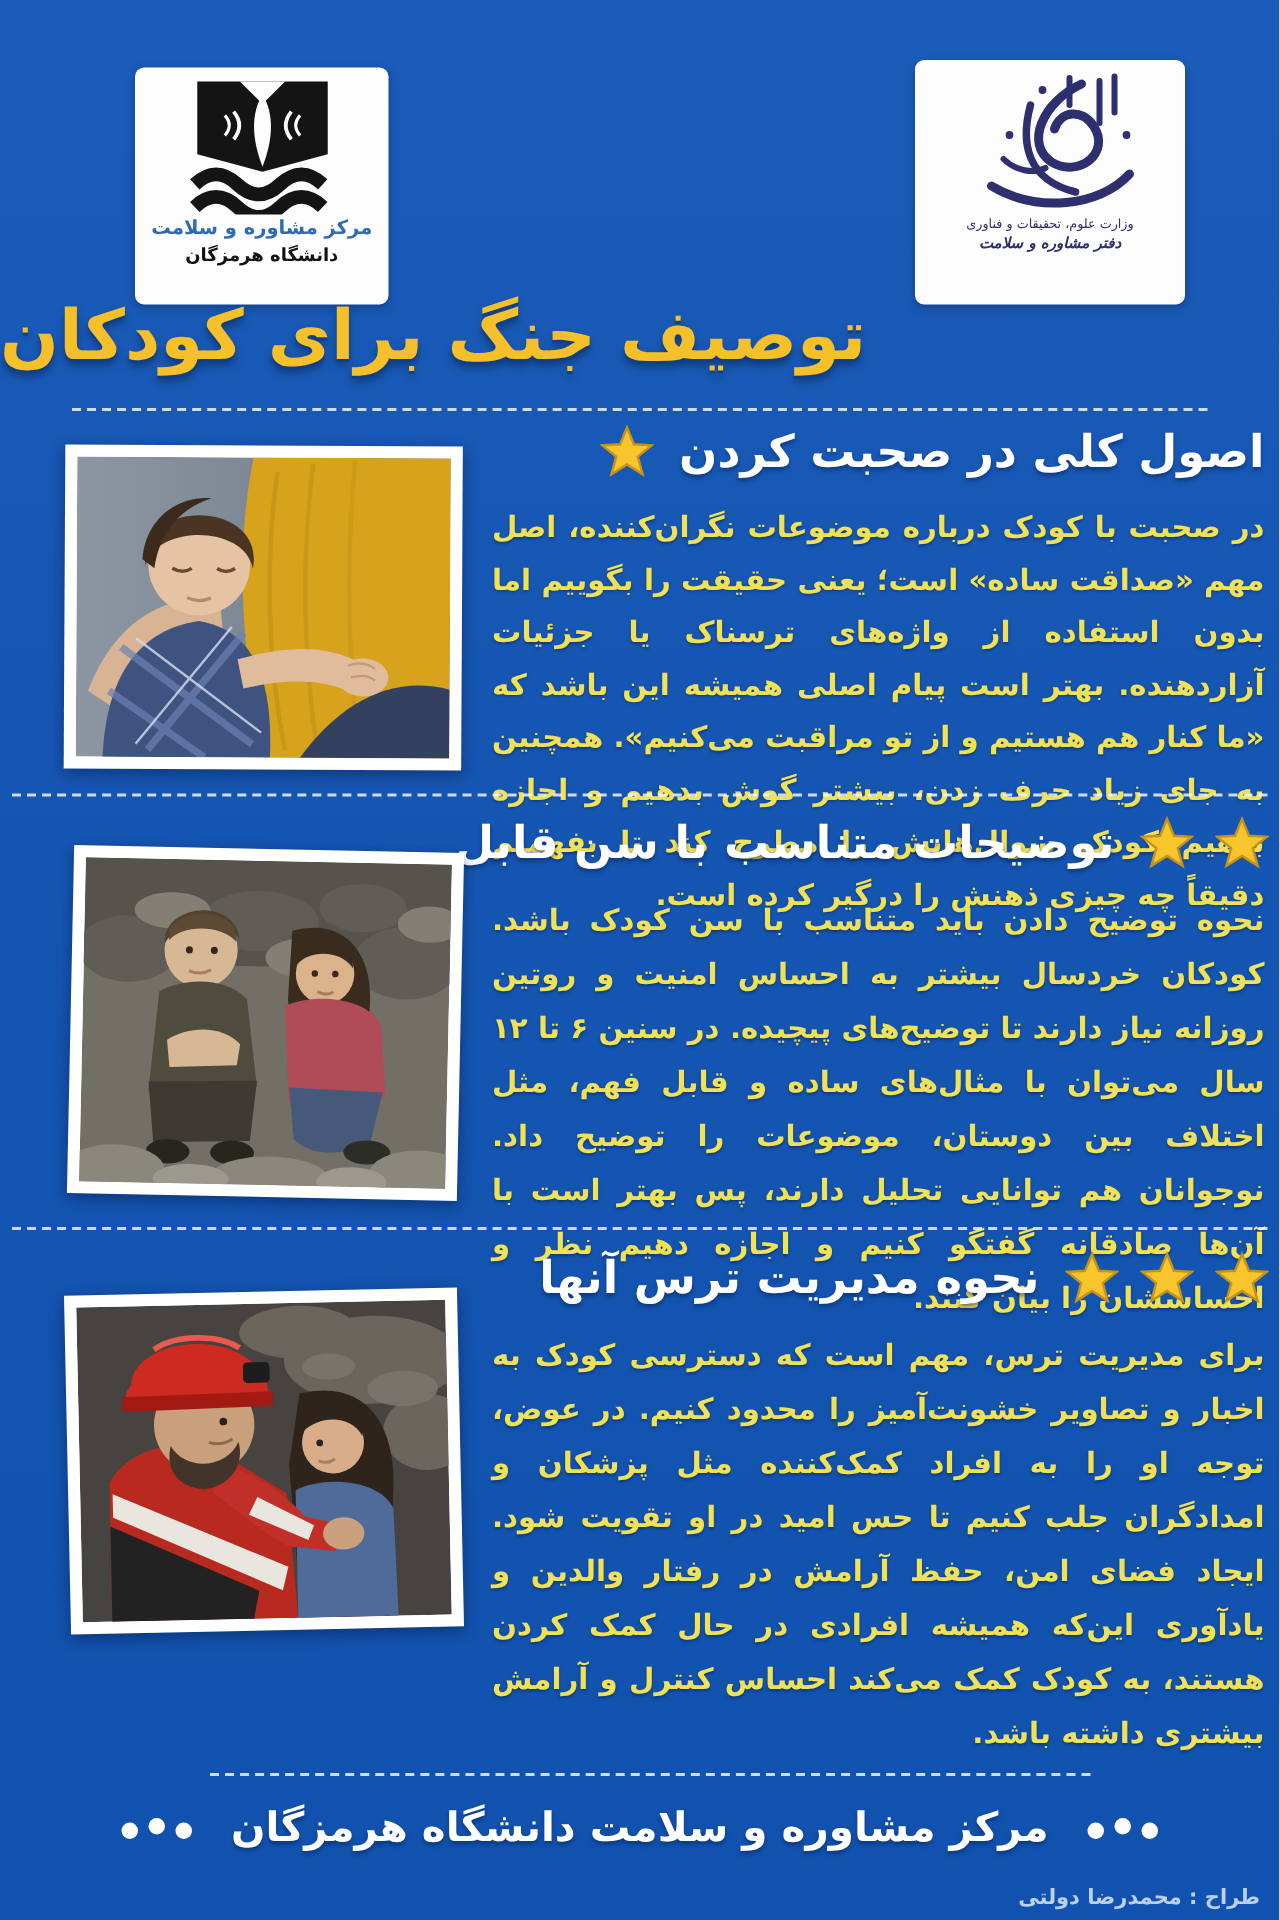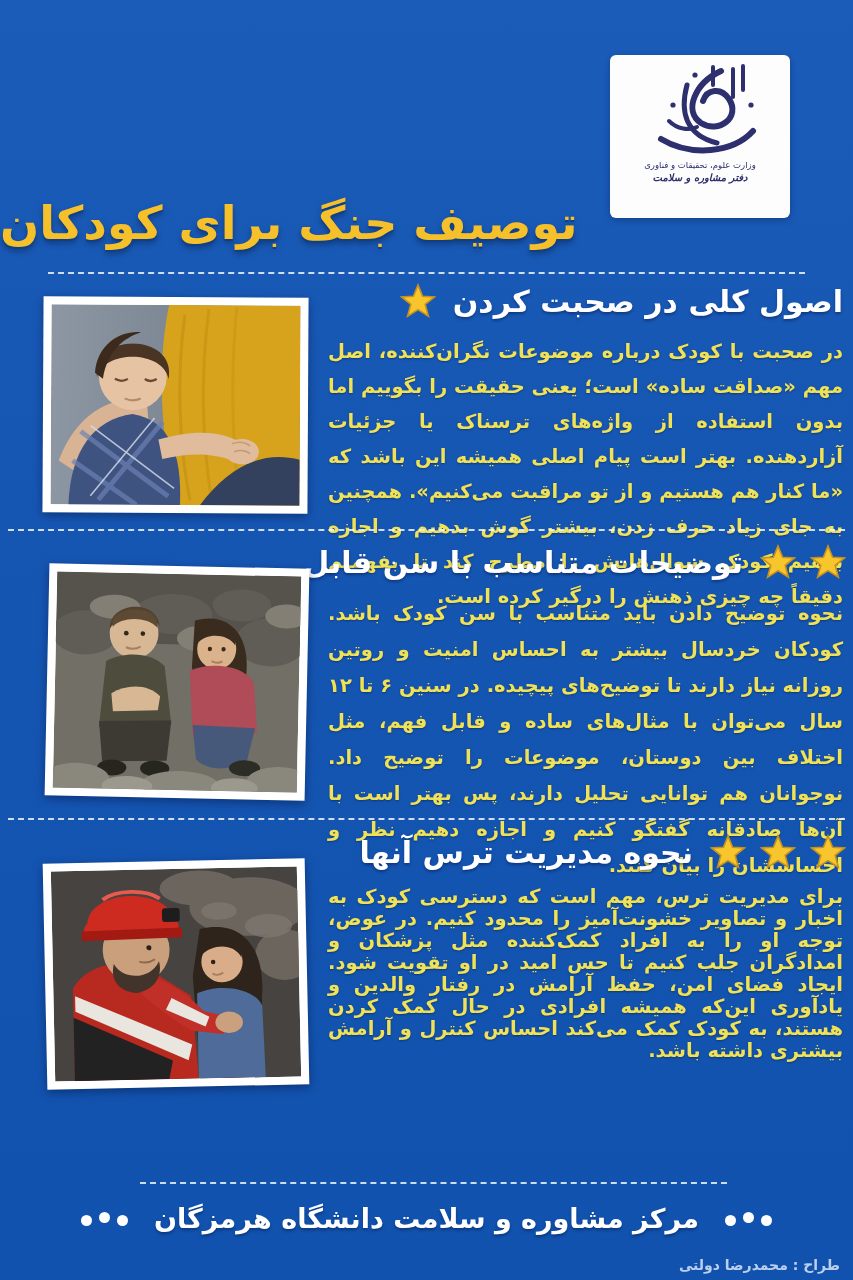--- a/index.html
+++ b/index.html
@@ -7,21 +7,21 @@
   #poster{
     position:relative; width:853px; height:1280px; overflow:hidden;
     background:linear-gradient(180deg,#1b5cb9 0%, #1656b3 40%, #1152ae 100%);
   }
   .logo-box{
     position:absolute; background:#fdfdfd; border-radius:6px;
     box-shadow:0 2px 6px rgba(0,20,60,.35);
     display:flex; flex-direction:column; align-items:center; justify-content:flex-start;
   }
   #logo-left{left:90px; top:45px; width:161px; height:148px; padding:6px 4px 4px;}
-  #logo-right{left:610px; top:55px; width:172px; height:155px; padding:4px;}
+  #logo-right{left:610px; top:40px; width:172px; height:155px; padding:4px;}
   .logo-left-line1{color:#2f6bb5; font-weight:bold; font-size:13px; direction:rtl; margin-top:2px; white-space:nowrap;}
   .logo-left-line2{color:#111; font-weight:bold; font-size:12px; direction:rtl; margin-top:3px; white-space:nowrap;}
   .logo-right-line1{color:#2d2f6e; font-size:8.5px; direction:rtl; white-space:nowrap; margin-top:1px;}
   .logo-right-line2{color:#2d2f6e; font-size:10px; font-weight:bold; font-style:italic; direction:rtl; white-space:nowrap; margin-top:2px;}
 
   #main-title{
     position:absolute; top:196px; left:0; width:100%; text-align:left;
     direction:rtl; font-size:46px; font-weight:bold; color:#f6c02a;
     text-shadow:0 2px 0 #0d3f8c, 0 4px 6px rgba(0,0,0,.35);
   }
@@ -51,21 +51,21 @@
   .photo-frame svg{display:block; width:100%; height:100%;}
 
   .body-text{
     position:absolute; right:10px; width:515px;
     direction:rtl; text-align:justify; color:#f0e257;
     font-size:19.5px; font-weight:bold; line-height:35px;
     text-shadow:0 1px 2px rgba(8,35,85,.55);
   }
   #body-1{top:334px;}
   #body-2{top:596px; line-height:36px;}
-  #body-3{top:886px; line-height:22px;}
+  #body-3{top:886px; line-height:36px;}
 
   #footer-row{
     position:absolute; top:1203px; left:0; width:100%;
     display:flex; align-items:center; justify-content:center; gap:26px;
     direction:rtl;
   }
   #footer-text{
     color:#ffffff; font-size:27px; font-weight:bold; direction:rtl;
     text-shadow:0 2px 3px rgba(5,30,80,.5); white-space:nowrap;
   }
@@ -76,20 +76,35 @@
   #designer-credit{
     position:absolute; right:13px; bottom:7px; direction:rtl;
     color:rgba(219,229,248,.85); font-size:14px; font-weight:bold; white-space:nowrap;
   }
 </style>
 </head>
 <body>
 
 <div id="poster">
 
+  <div class="logo-box" id="logo-left">
+    <svg width="120" height="92" viewBox="0 0 140 110">
+      <path d="M18,4 H122 V62 L70,76 L18,62 Z" fill="#141414"></path>
+      <path d="M52,4 L70,22 L88,4 Z" fill="#fdfdfd"></path>
+      <path d="M70,14 C61,30 61,48 70,72 C79,48 79,30 70,14 Z" fill="#fdfdfd"></path>
+      <path d="M47,28 q9,11 0,22" stroke="#fdfdfd" stroke-width="3" fill="none"></path>
+      <path d="M40,31 q7,8 0,16" stroke="#fdfdfd" stroke-width="2.5" fill="none"></path>
+      <path d="M93,28 q-9,11 0,22" stroke="#fdfdfd" stroke-width="3" fill="none"></path>
+      <path d="M100,31 q-7,8 0,16" stroke="#fdfdfd" stroke-width="2.5" fill="none"></path>
+      <path d="M16,86 q17,-16 34,0 t34,0 t34,0" stroke="#141414" stroke-width="11" fill="none"></path>
+      <path d="M16,104 q17,-16 34,0 t34,0 t34,0" stroke="#141414" stroke-width="11" fill="none"></path>
+    </svg>
+    <div class="logo-left-line1">مرکز مشاوره و سلامت</div>
+    <div class="logo-left-line2">دانشگاه هرمزگان</div>
+  </div>
 
   <div class="logo-box" id="logo-right">
     <svg width="150" height="100" viewBox="0 0 150 100">
       <g stroke="#2d2f6e" fill="none" stroke-linecap="round">
         <path d="M96,12 C70,24 58,52 76,64 C94,75 116,58 104,40 C96,28 82,30 78,42" stroke-width="6"></path>
         <path d="M62,26 C55,52 60,76 92,84" stroke-width="5"></path>
         <path d="M108,10 v28" stroke-width="4"></path>
         <path d="M118,7 v24" stroke-width="4"></path>
         <path d="M88,8 v18" stroke-width="4"></path>
         <path d="M36,80 C66,98 108,94 128,72" stroke-width="6"></path>

